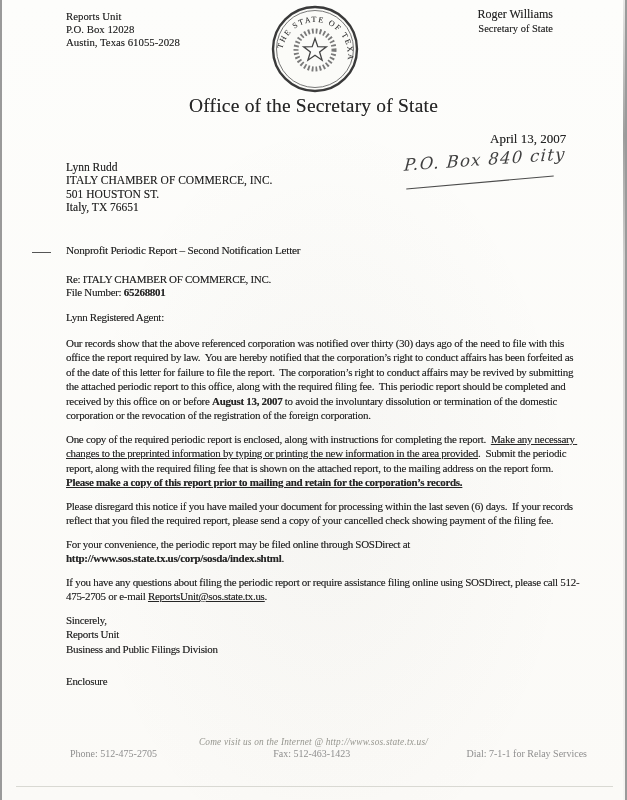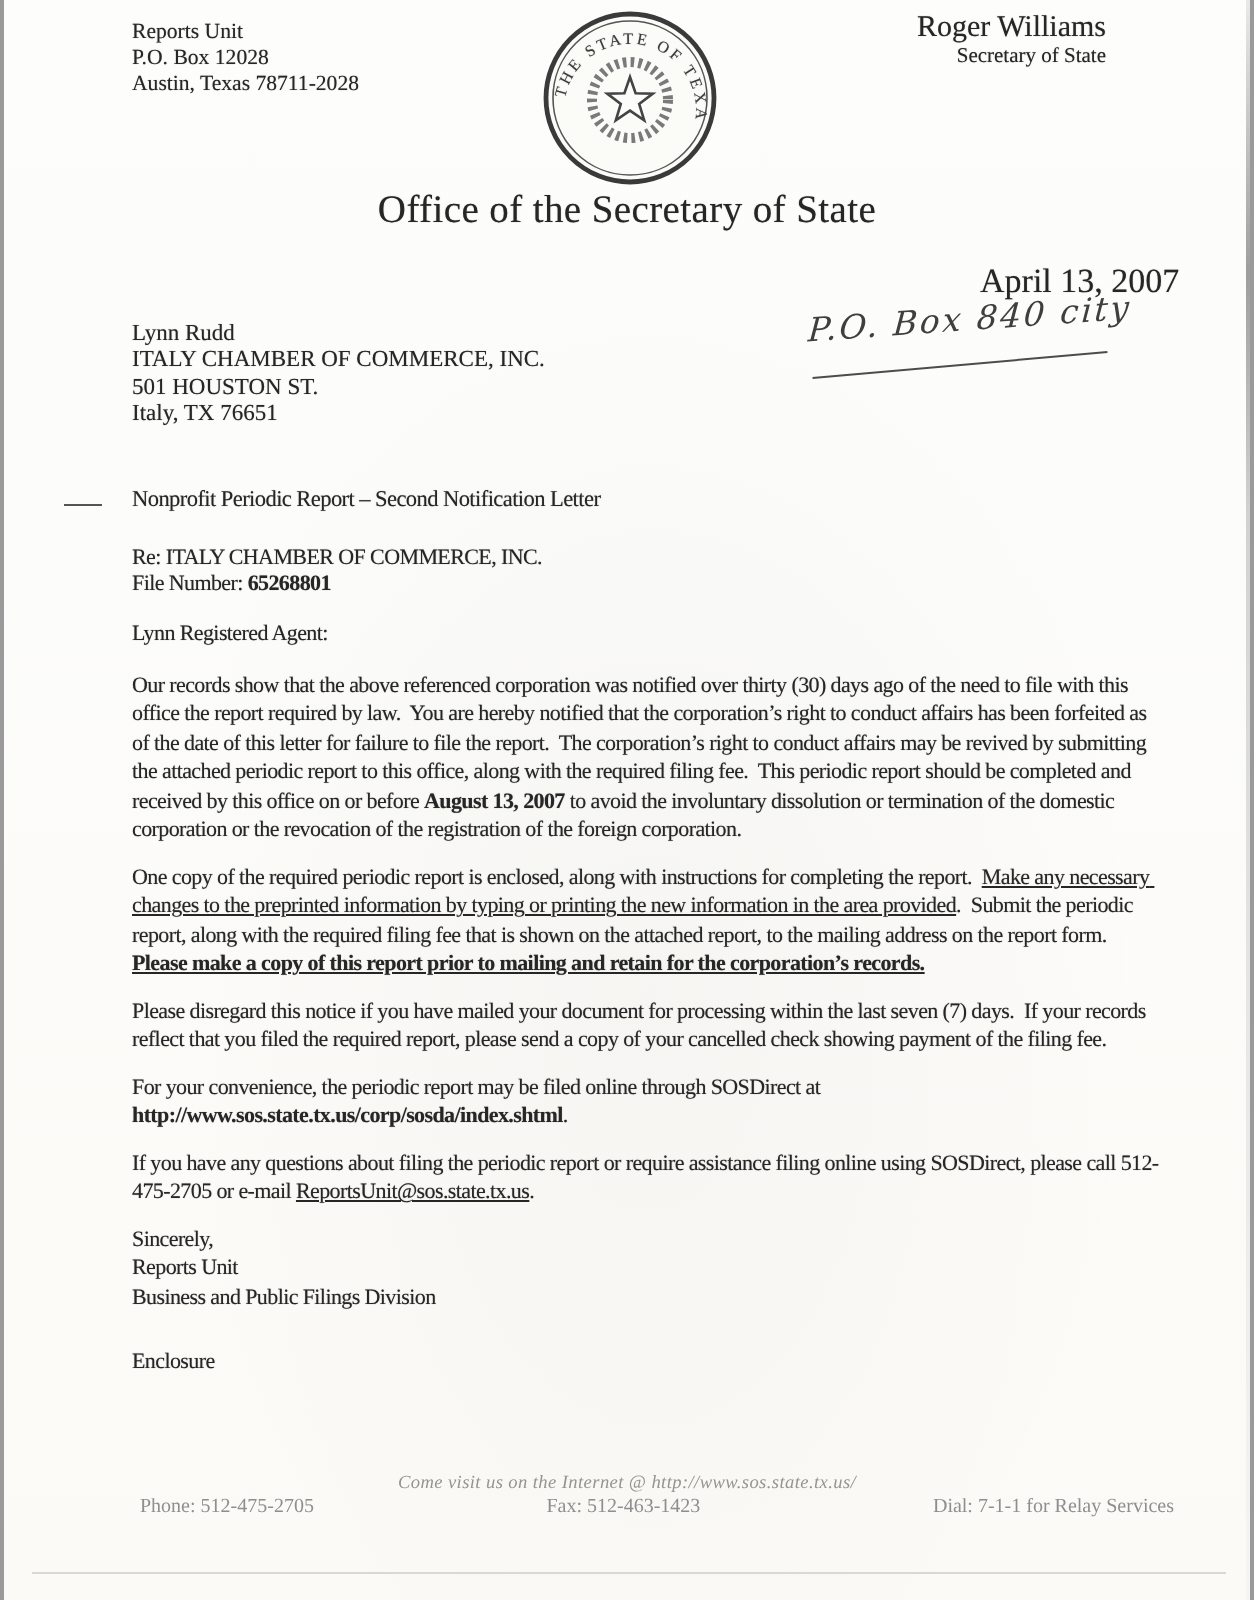--- a/index.html
+++ b/index.html
@@ -15,24 +15,24 @@
     overflow:hidden;
     text-shadow:0 0 0.5px rgba(45,45,45,0.5);
   }
   .edge-artifact {
     position:absolute; right:0; top:0; width:2px; height:800px;
     background:linear-gradient(180deg, rgba(120,120,120,0.15) 0%, rgba(80,80,80,0.55) 17%, rgba(110,110,110,0.3) 32%, rgba(140,140,140,0.18) 65%, rgba(150,150,150,0.05) 100%);
   }
   .sender { position:absolute; left:64px; top:10px; font-size:10.8px; line-height:13.2px; }
   .seal-svg { position:absolute; left:269px; top:5px; }
   .officer { position:absolute; right:72px; top:6px; text-align:right; }
-  .officer-name { font-size:15px; line-height:17px; }
+  .officer-name { font-size:12px; line-height:17px; }
   .officer-title { font-size:10.5px; line-height:12px; }
   .office-title { position:absolute; top:95px; left:0; width:100%; text-align:center; font-size:19.5px; letter-spacing:0.2px; }
-  .date-line { position:absolute; top:131px; left:488px; font-size:17px; }
+  .date-line { position:absolute; top:131px; left:488px; font-size:13px; }
   .recipient { position:absolute; left:64px; top:161px; font-size:11.5px; line-height:13.3px; }
   .handwritten { position:absolute; left:402px; top:150px; width:180px; }
   .hw-text {
     display:inline-block; font-family:"DejaVu Serif", serif; font-style:italic;
     font-size:16.5px; letter-spacing:1.3px; color:#3f3f3f;
     transform:rotate(-4deg) skewX(-8deg); text-shadow:none;
   }
   .hw-underline { position:absolute; left:2px; top:32px; width:148px; height:1.2px; background:#4c4c4c; transform:rotate(-5deg); }
   .letter-body { position:absolute; left:64px; top:243px; width:514px; font-size:11px; letter-spacing:-0.3px; line-height:14.5px; }
   .subject { position:relative; font-weight:normal; font-size:11.3px; margin:0 0 15px 0; }
@@ -53,21 +53,21 @@
 </style>
 </head>
 <body>
 
 <div class="page">
   <div class="edge-artifact"></div>
 
   <div class="sender">
     <div>Reports Unit</div>
     <div>P.O. Box 12028</div>
-    <div>Austin, Texas 78711-2028</div>
+    <div>Austin, Texas 61055-2028</div>
   </div>
 
   <svg class="seal-svg" width="88" height="88" viewBox="0 0 88 88">
     <circle cx="44" cy="44" r="42" fill="#fbfbf8" stroke="#3a3a3a" stroke-width="2.4"></circle>
     <circle cx="44" cy="44" r="38.5" fill="none" stroke="#555555" stroke-width="0.8"></circle>
     <defs>
       <path id="seal-arc" d="M 12,58 A 33,33 0 1 1 76,58" fill="none"></path>
     </defs>
     <text font-size="8" letter-spacing="1.6" fill="#3b3b3b" font-family="Liberation Serif, serif"><textPath href="#seal-arc" startOffset="14">THE STATE OF TEXAS</textPath></text>
     <circle cx="44" cy="45" r="19" fill="none" stroke="#5a5a5a" stroke-width="5" stroke-dasharray="1.8 2.1" opacity="0.8"></circle>
@@ -102,21 +102,21 @@
       <div class="re-line">Re: ITALY CHAMBER OF COMMERCE, INC.</div>
       <div class="re-line"><span>File Number: </span><span class="b">65268801</span></div>
     </div>
 
     <div class="salutation">Lynn Registered Agent:</div>
 
     <p class="para"><span>Our records show that the above referenced corporation was notified over thirty (30) days ago of the need to file with this office the report required by law.  You are hereby notified that the corporation’s right to conduct affairs has been forfeited as of the date of this letter for failure to file the report.  The corporation’s right to conduct affairs may be revived by submitting the attached periodic report to this office, along with the required filing fee.  This periodic report should be completed and received by this office on or before </span><span class="b">August 13, 2007</span><span> to avoid the involuntary dissolution or termination of the domestic corporation or the revocation of the registration of the foreign corporation.</span></p>
 
     <p class="para"><span>One copy of the required periodic report is enclosed, along with instructions for completing the report.  </span><span class="u">Make any necessary changes to the preprinted information by typing or printing the new information in the area provided</span><span>.  Submit the periodic report, along with the required filing fee that is shown on the attached report, to the mailing address on the report form.  </span><span class="bu">Please make a copy of this report prior to mailing and retain for the corporation’s records.</span><span></span></p>
 
-    <p class="para">Please disregard this notice if you have mailed your document for processing within the last seven (7) days.  If your records reflect that you filed the required report, please send a copy of your cancelled check showing payment of the filing fee.</p>
+    <p class="para">Please disregard this notice if you have mailed your document for processing within the last seven (6) days.  If your records reflect that you filed the required report, please send a copy of your cancelled check showing payment of the filing fee.</p>
 
     <p class="para"><span>For your convenience, the periodic report may be filed online through SOSDirect at </span><span class="b">http://www.sos.state.tx.us/corp/sosda/index.shtml</span><span>.</span></p>
 
     <p class="para"><span>If you have any questions about filing the periodic report or require assistance filing online using SOSDirect, please call 512-475-2705 or e-mail </span><span class="u">ReportsUnit@sos.state.tx.us</span><span>.</span></p>
 
     <div class="closing">
       <div>Sincerely,</div>
       <div>Reports Unit</div>
       <div>Business and Public Filings Division</div>
     </div>

